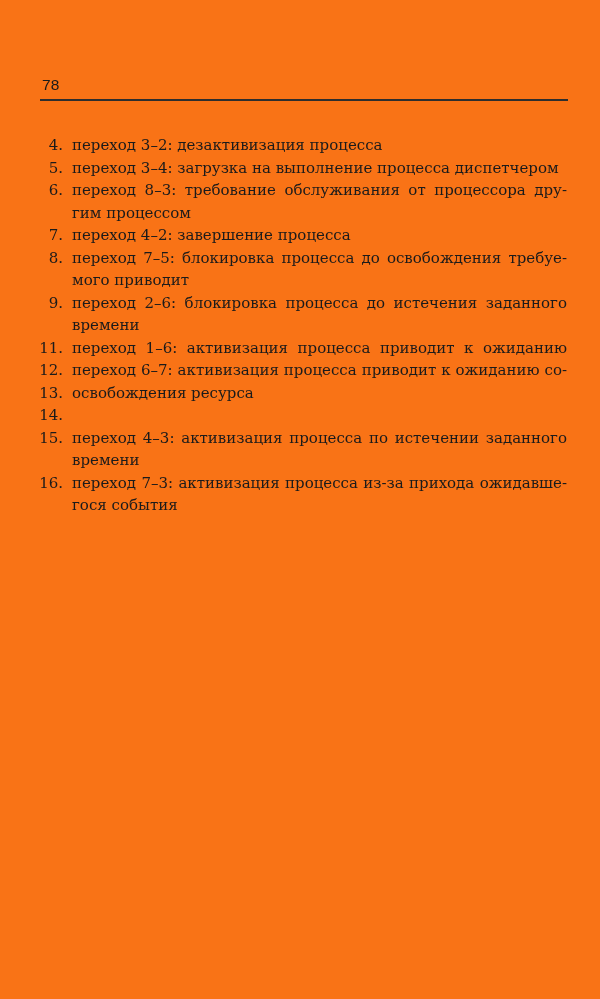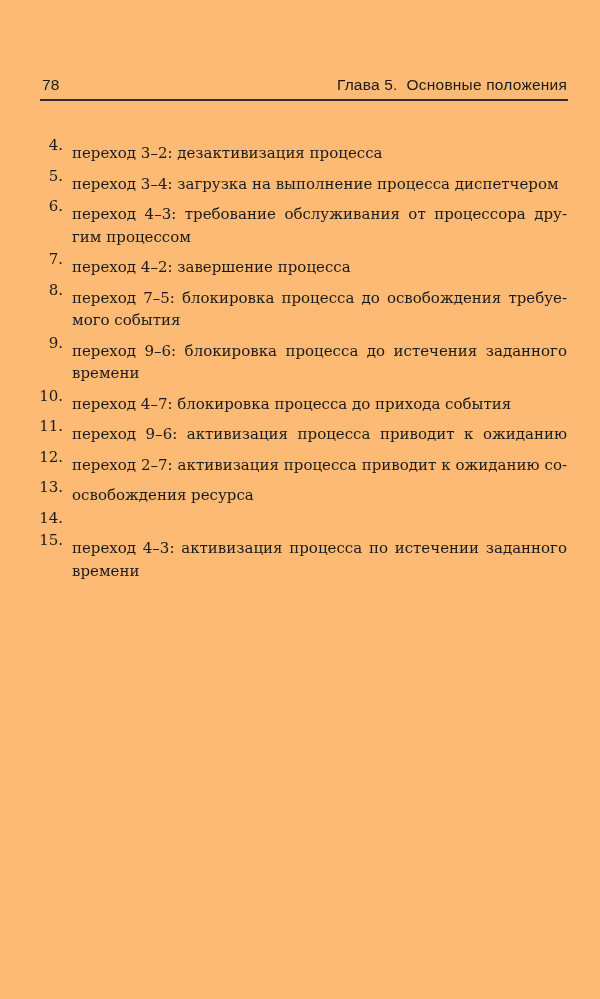--- a/index.html
+++ b/index.html
@@ -4,21 +4,21 @@
 <style>
   html, body {
     margin: 0;
     padding: 0;
     background: #ffffff;
   }
   .page {
     position: relative;
     width: 600px;
     height: 999px;
-    background: #fdba74;
+    background: #f97316;
     overflow: hidden;
     font-family: "DejaVu Serif", serif;
     color: #1c1c1c;
   }
   
   .running-head {
     position: absolute;
     top: 76px;
     left: 42px;
     right: 33px;
@@ -61,41 +61,36 @@
     align-items: flex-start;
   }
   .t-num {
     flex: none;
     width: 27px;
     text-align: right;
   }
   .t-lines {
     margin-left: 9px;
     width: 495px;
-    margin-top: 8px;
   }
   .t-line {
     text-align: left;
   }
   .t-line.justified {
     text-align: justify;
     text-align-last: justify;
   }
 </style>
 </head>
 <body>
 
 <div class="page">
 
   <div class="running-head">
     <span class="page-num">78</span>
-    <span class="chapter">
-      <span>Глава 5.</span>
-      <span>Основные положения</span>
-    </span>
   </div>
 
   <div class="head-rule"></div>
 
   <ol class="t-list">
     <li class="t-item">
       <span class="t-num">4.</span>
       <div class="t-lines">
           <div class="t-line">переход 3–2: дезактивизация процесса</div>
         </div>
@@ -104,66 +99,60 @@
     <li class="t-item">
       <span class="t-num">5.</span>
       <div class="t-lines">
           <div class="t-line">переход 3–4: загрузка на выполнение процесса диспетчером</div>
         </div>
     </li>
 
     <li class="t-item">
       <span class="t-num">6.</span>
       <div class="t-lines">
-          <div class="t-line justified">переход 4–3: требование обслуживания от процессора дру-</div>
+          <div class="t-line justified">переход 8–3: требование обслуживания от процессора дру-</div>
           <div class="t-line">гим процессом</div>
         </div>
     </li>
 
     <li class="t-item">
       <span class="t-num">7.</span>
       <div class="t-lines">
           <div class="t-line">переход 4–2: завершение процесса</div>
         </div>
     </li>
 
     <li class="t-item">
       <span class="t-num">8.</span>
       <div class="t-lines">
           <div class="t-line justified">переход 7–5: блокировка процесса до освобождения требуе-</div>
-          <div class="t-line">мого события</div>
+          <div class="t-line">мого приводит</div>
         </div>
     </li>
 
     <li class="t-item">
       <span class="t-num">9.</span>
       <div class="t-lines">
-          <div class="t-line justified">переход 9–6: блокировка процесса до истечения заданного</div>
+          <div class="t-line justified">переход 2–6: блокировка процесса до истечения заданного</div>
           <div class="t-line">времени</div>
         </div>
     </li>
 
-    <li class="t-item">
-      <span class="t-num">10.</span>
-      <div class="t-lines">
-          <div class="t-line">переход 4–7: блокировка процесса до прихода события</div>
-        </div>
-    </li>
 
     <li class="t-item">
       <span class="t-num">11.</span>
       <div class="t-lines">
-          <div class="t-line justified">переход 9–6: активизация процесса приводит к ожиданию</div>
+          <div class="t-line justified">переход 1–6: активизация процесса приводит к ожиданию</div>
         </div>
     </li>
 
     <li class="t-item">
       <span class="t-num">12.</span>
       <div class="t-lines">
-          <div class="t-line justified">переход 2–7: активизация процесса приводит к ожиданию со-</div>
+          <div class="t-line justified">переход 6–7: активизация процесса приводит к ожиданию со-</div>
         </div>
     </li>
 
     <li class="t-item">
       <span class="t-num">13.</span>
       <div class="t-lines">
           <div class="t-line">освобождения ресурса</div>
         </div>
     </li>
 
@@ -174,15 +163,22 @@
     </li>
 
     <li class="t-item">
       <span class="t-num">15.</span>
       <div class="t-lines">
           <div class="t-line justified">переход 4–3: активизация процесса по истечении заданного</div>
           <div class="t-line">времени</div>
         </div>
     </li>
 
+    <li class="t-item">
+      <span class="t-num">16.</span>
+      <div class="t-lines">
+          <div class="t-line justified">переход 7–3: активизация процесса из-за прихода ожидавше-</div>
+          <div class="t-line">гося события</div>
+        </div>
+    </li>
   </ol>
 
 </div>
 
 </body></html>

